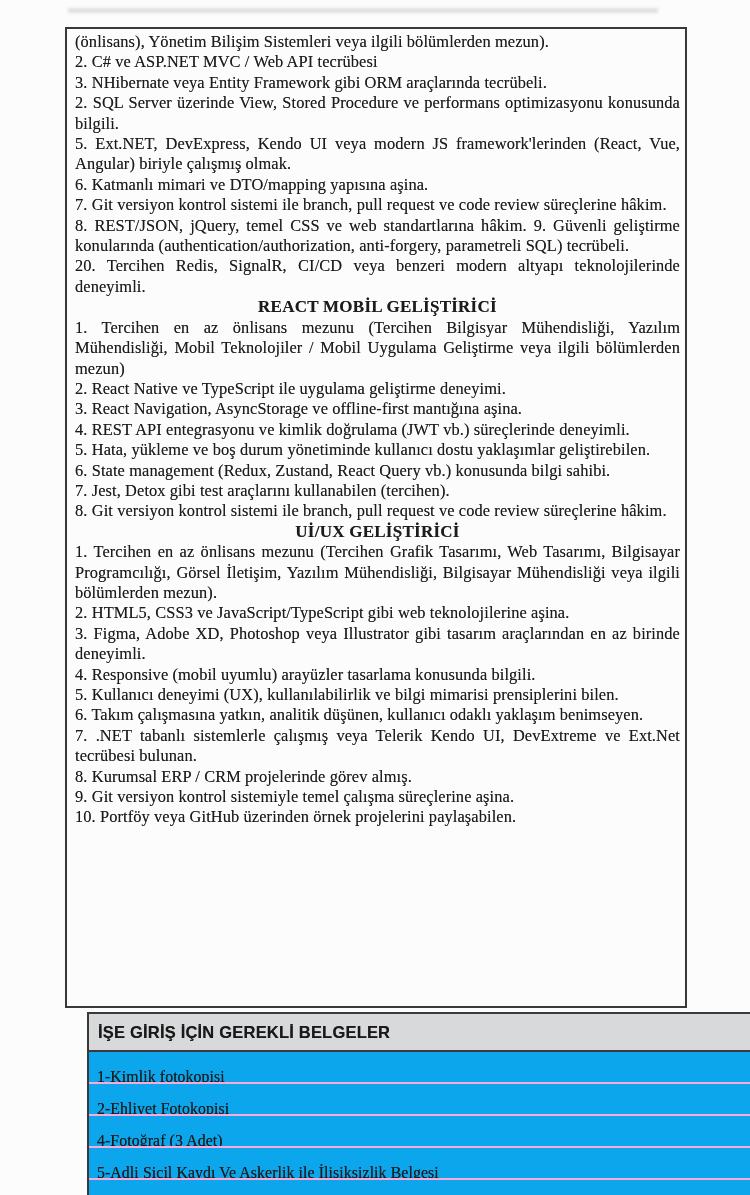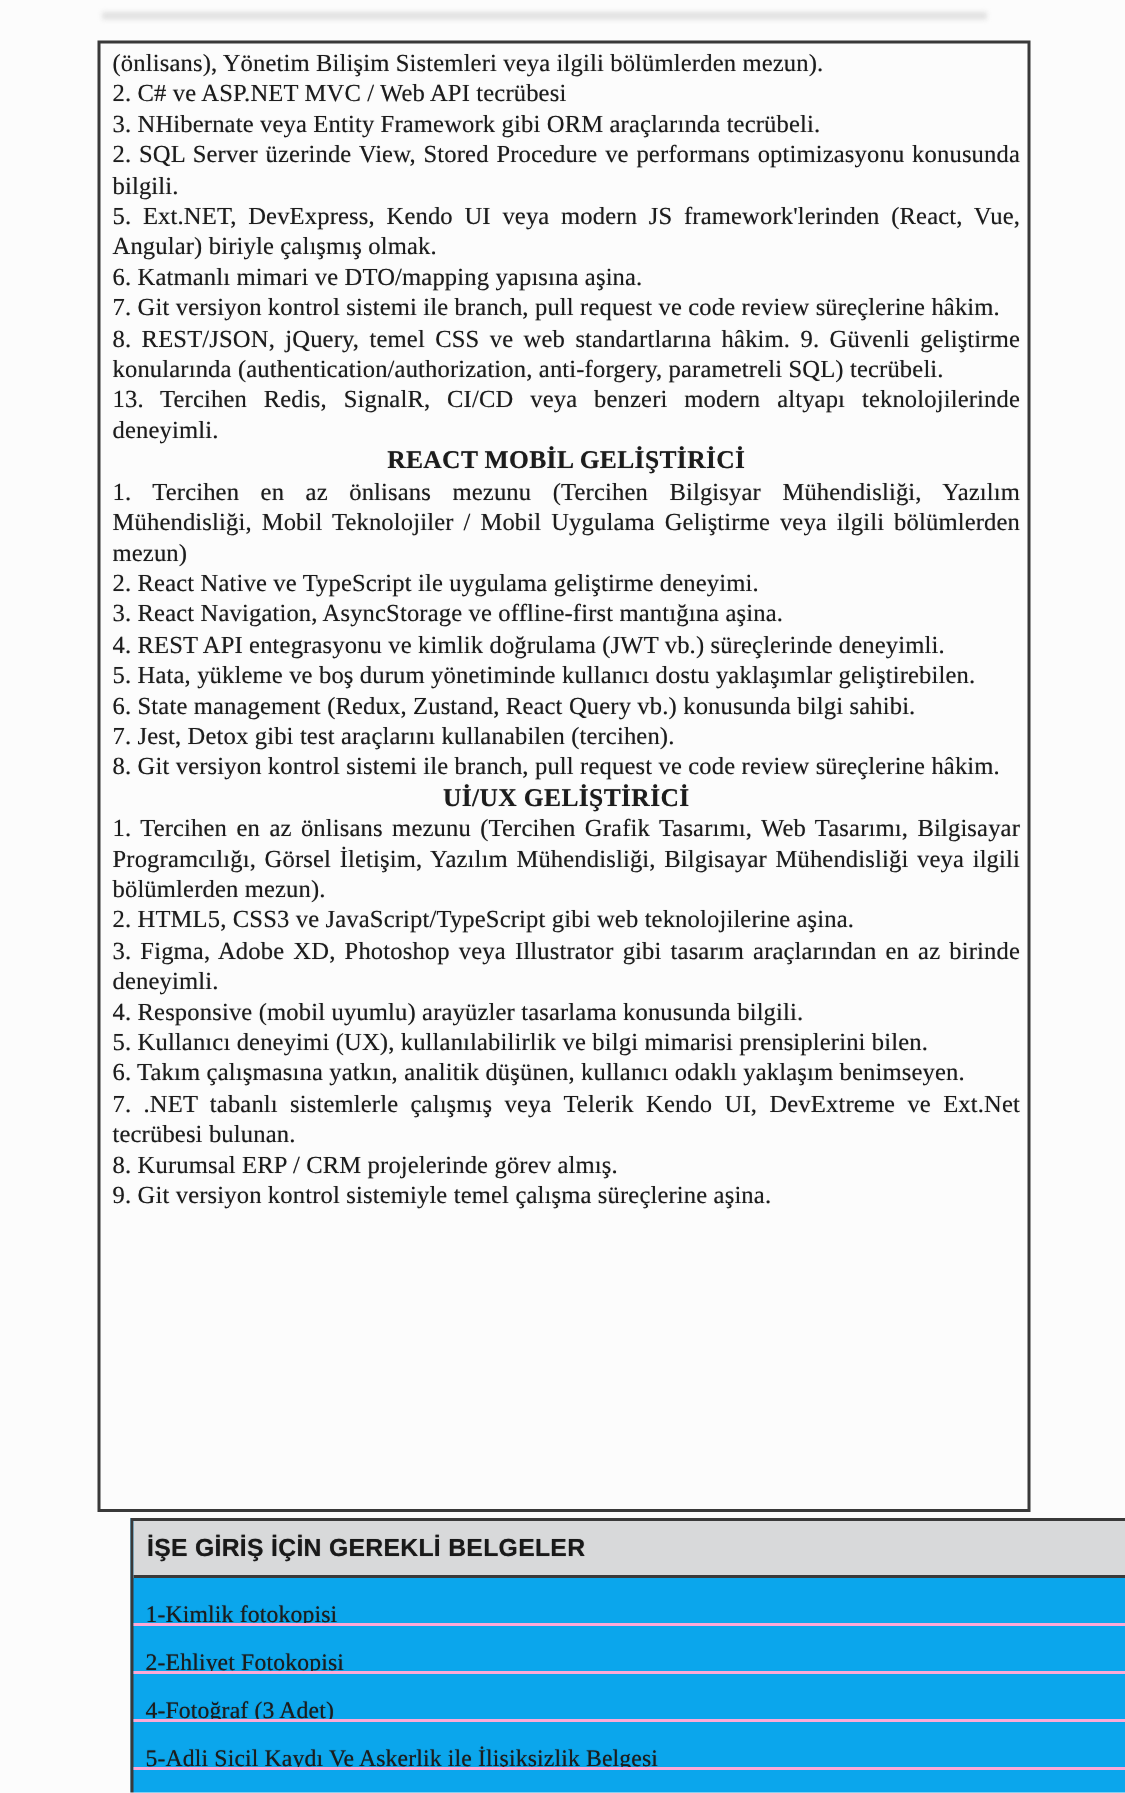--- a/index.html
+++ b/index.html
@@ -115,21 +115,21 @@
         <p class="para">2. SQL Server üzerinde View, Stored Procedure ve performans optimizasyonu konusunda bilgili.</p>
 
         <p class="para">5. Ext.NET, DevExpress, Kendo UI veya modern JS framework'lerinden (React, Vue, Angular) biriyle çalışmış olmak.</p>
 
         <p class="para">6. Katmanlı mimari ve DTO/mapping yapısına aşina.</p>
 
         <p class="para">7. Git versiyon kontrol sistemi ile branch, pull request ve code review süreçlerine hâkim.</p>
 
         <p class="para">8. REST/JSON, jQuery, temel CSS ve web standartlarına hâkim. 9. Güvenli geliştirme konularında (authentication/authorization, anti-forgery, parametreli SQL) tecrübeli.</p>
 
-        <p class="para">13. Tercihen Redis, SignalR, CI/CD veya benzeri modern altyapı teknolojilerinde deneyimli.</p>
+        <p class="para">20. Tercihen Redis, SignalR, CI/CD veya benzeri modern altyapı teknolojilerinde deneyimli.</p>
       </div>
 
     <p class="sec-title">REACT MOBİL GELİŞTİRİCİ</p>
 
     <div class="repeat">
 
         <p class="para">1. Tercihen en az önlisans mezunu (Tercihen Bilgisyar Mühendisliği, Yazılım Mühendisliği, Mobil Teknolojiler / Mobil Uygulama Geliştirme veya ilgili bölümlerden mezun)</p>
 
         <p class="para">2. React Native ve TypeScript ile uygulama geliştirme deneyimi.</p>
 
@@ -162,20 +162,21 @@
         <p class="para">5. Kullanıcı deneyimi (UX), kullanılabilirlik ve bilgi mimarisi prensiplerini bilen.</p>
 
         <p class="para">6. Takım çalışmasına yatkın, analitik düşünen, kullanıcı odaklı yaklaşım benimseyen.</p>
 
         <p class="para">7. .NET tabanlı sistemlerle çalışmış veya Telerik Kendo UI, DevExtreme ve Ext.Net tecrübesi bulunan.</p>
 
         <p class="para">8. Kurumsal ERP / CRM projelerinde görev almış.</p>
 
         <p class="para">9. Git versiyon kontrol sistemiyle temel çalışma süreçlerine aşina.</p>
 
+        <p class="para">10. Portföy veya GitHub üzerinden örnek projelerini paylaşabilen.</p>
       </div>
 
   </div>
 
   <div class="doc-table">
     <div class="doc-table-header">İŞE GİRİŞ İÇİN GEREKLİ BELGELER</div>
     <div class="repeat">
 
         <div class="doc-row">1-Kimlik fotokopisi</div>
 

